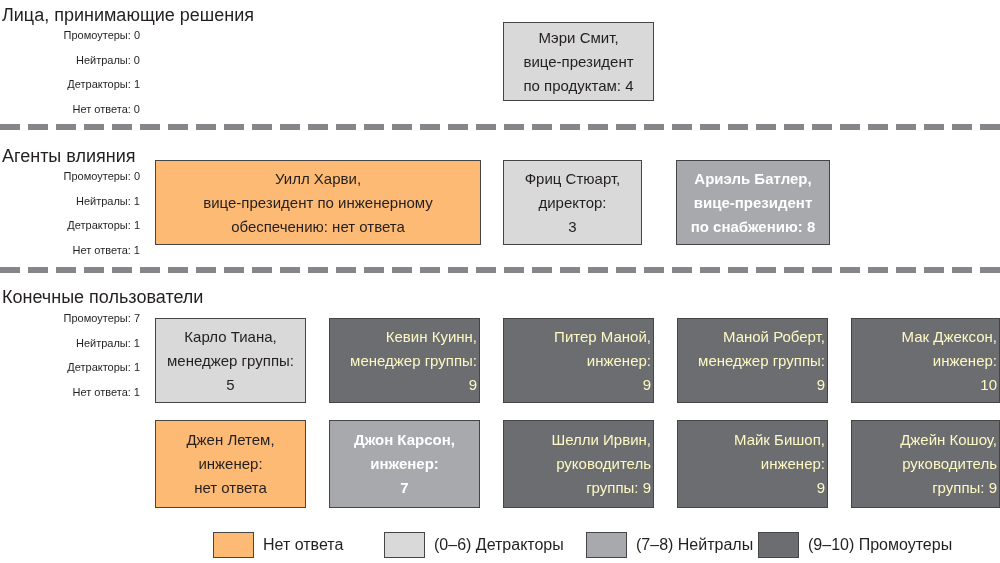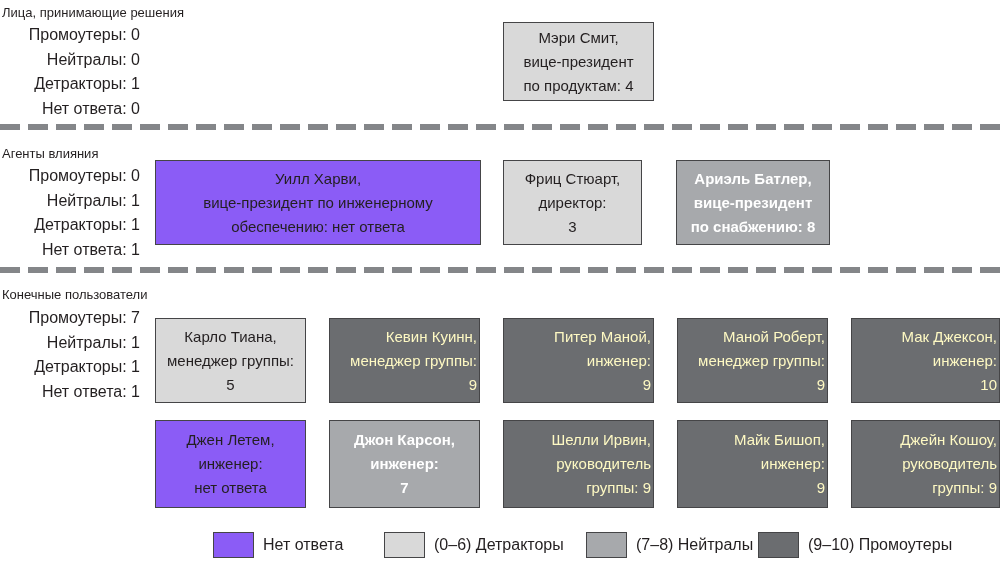--- a/index.html
+++ b/index.html
@@ -1,24 +1,24 @@
 <!DOCTYPE html>
 <html><head>
 <meta charset="utf-8">
 <style>
   * { margin:0; padding:0; box-sizing:border-box; }
   body { background:#fff; font-family:"Liberation Sans", sans-serif; }
   .canvas { position:relative; width:1000px; height:563px; background:#ffffff; color:#231f20; overflow:hidden; }
 
-  .tier-title { position:absolute; left:2px; font-size:13px; color:#231f20; white-space:nowrap; }
-  .stats { position:absolute; left:4px; width:136px; text-align:right; font-size:16px; line-height:24.5px; color:#231f20; }
+  .tier-title { position:absolute; left:2px; font-size:18px; color:#231f20; white-space:nowrap; }
+  .stats { position:absolute; left:4px; width:136px; text-align:right; font-size:11px; line-height:24.5px; color:#231f20; }
 
   .pbox { position:absolute; display:flex; flex-direction:column; justify-content:center; align-items:center;
           text-align:center; font-size:15px; line-height:24px; border:1.5px solid #454547; padding:2px; }
-  .cat-no-answer { background:#8b5cf6; color:#231f20; }
+  .cat-no-answer { background:#fdba74; color:#231f20; }
   .cat-detractor { background:#d9d9d9; color:#231f20; }
   .cat-neutral   { background:#a7a9ac; color:#ffffff;font-weight:bold; }
   .cat-promoter  { background:#6b6d70; color:#fef9c3;align-items:flex-end; }
 
   .divider { position:absolute; left:0; width:1000px; height:6px;
              background:repeating-linear-gradient(to right, #848689 0 20px, transparent 20px 28px); }
 
   .legend-item { position:absolute; top:531px; height:27px; display:flex; align-items:center; }
   .swatch { width:41px; height:26px; border:1.5px solid #454547; margin-right:9px; flex:none; }
   .legend-label { font-size:16px; color:#231f20; white-space:nowrap; }

